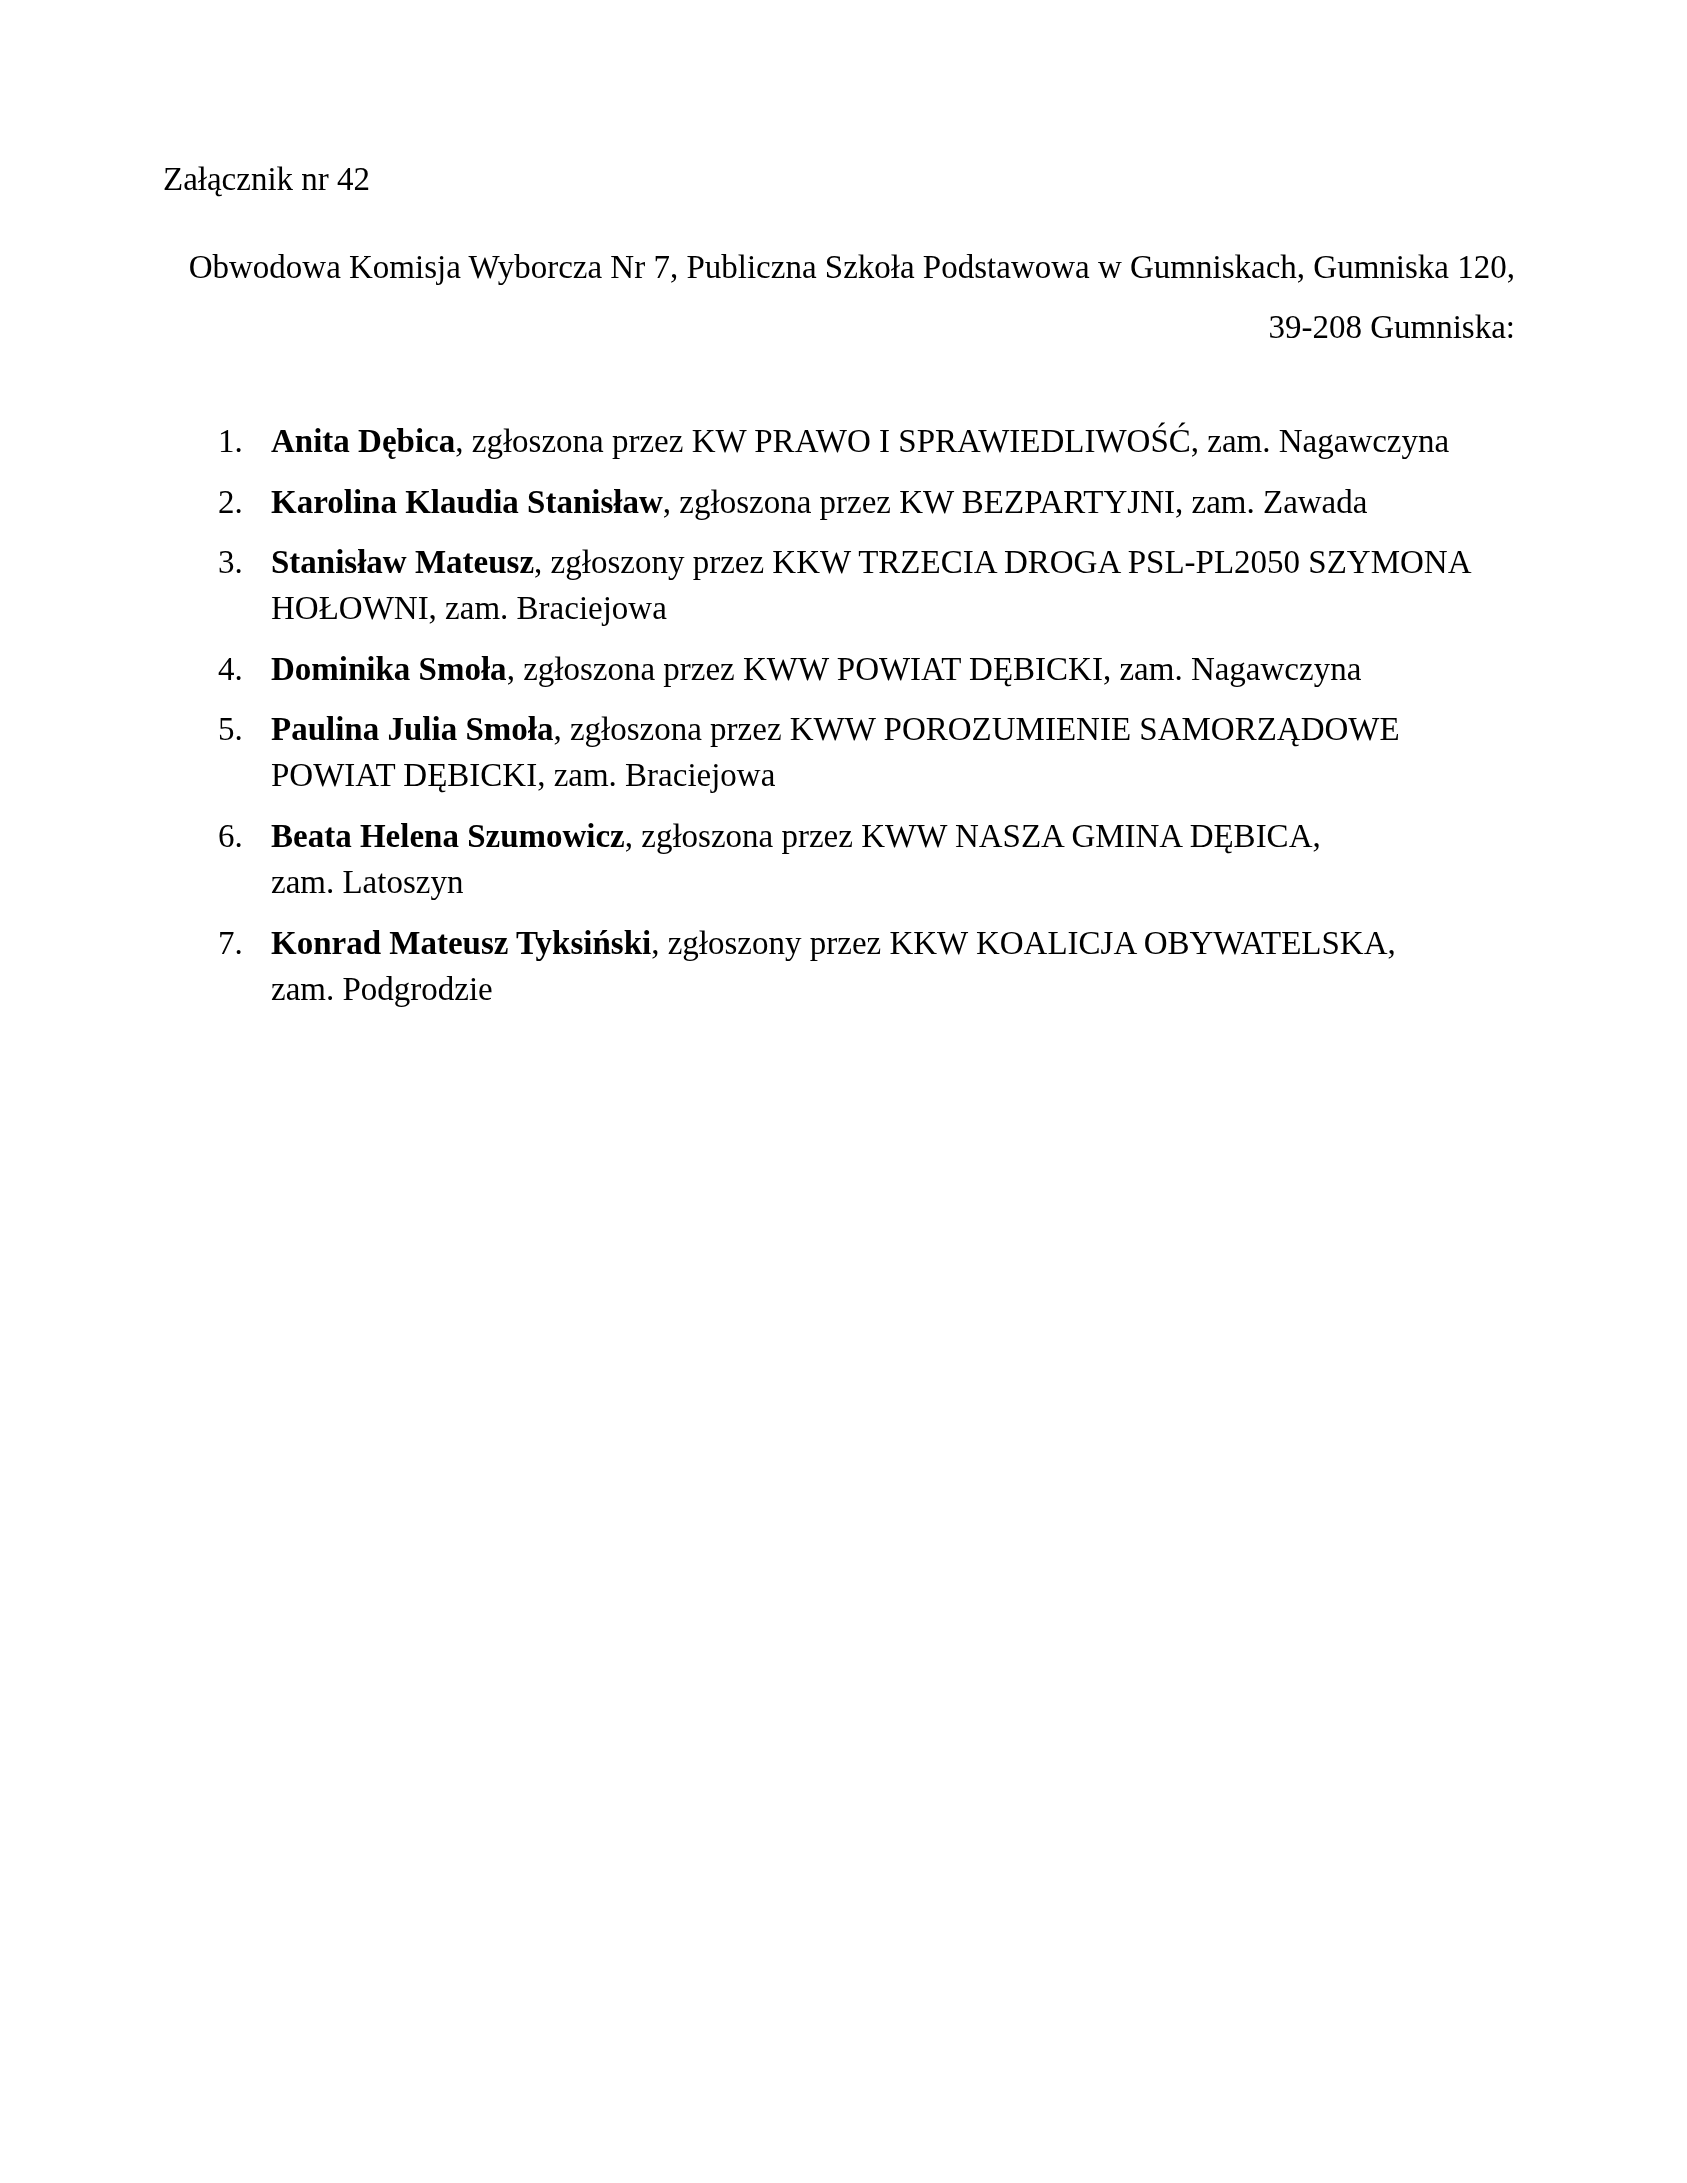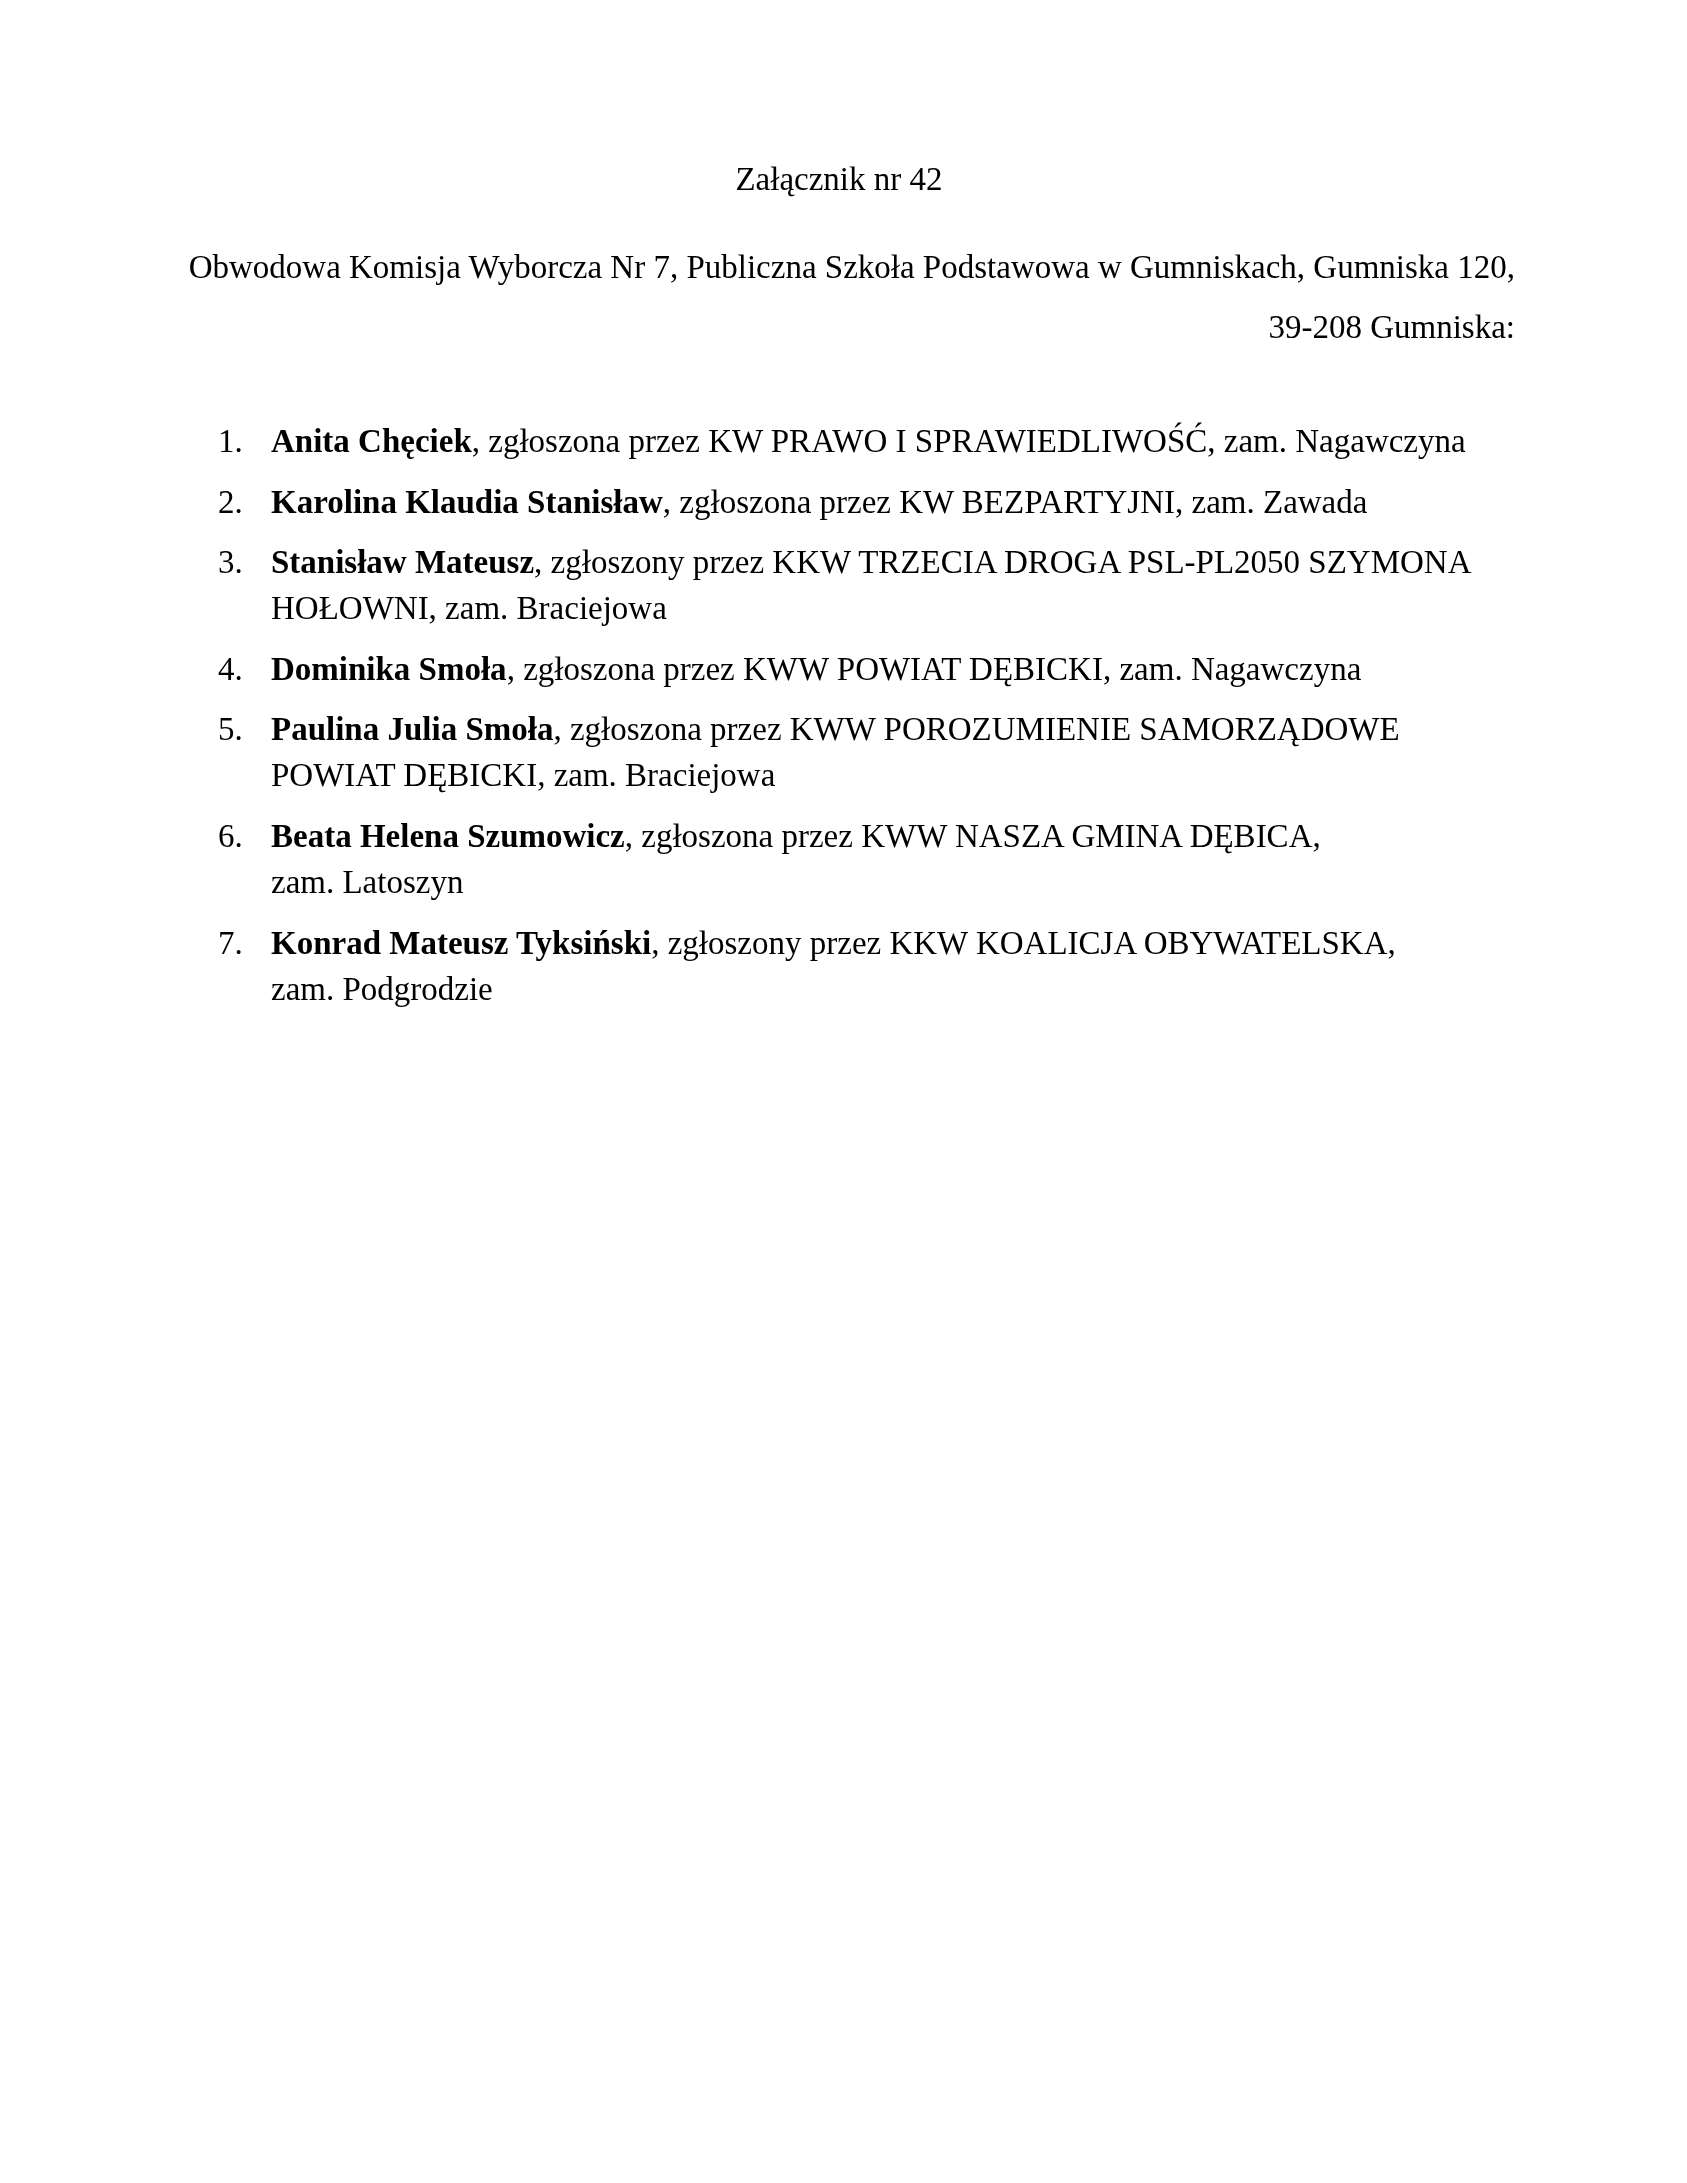--- a/index.html
+++ b/index.html
@@ -17,21 +17,21 @@
     overflow: hidden;
   }
   .page {
     box-sizing: border-box;
     width: 1687px;
     height: 2183px;
     padding: 153px 172px 0 163px;
     background: #ffffff;
   }
   .doc-header {
-    text-align: center;
+    text-align: left;
     line-height: 52px;
   }
   .intro {
     margin-top: 32px;
     line-height: 60px;
     max-width: 1352px;
     text-align: right;
   }
   .member-list {
     margin-top: 61px;
@@ -63,21 +63,21 @@
   <div class="doc-header">
     <div>Załącznik nr 42</div>
   </div>
 
   <p class="intro">Obwodowa Komisja Wyborcza Nr 7, Publiczna Szkoła Podstawowa w Gumniskach, Gumniska 120, 39-208 Gumniska:</p>
 
   <div class="member-list">
 
     <div class="member-row">
       <span class="member-number">1.</span>
-      <span class="member-text"><span class="member-name">Anita Chęciek</span><span>, zgłoszona przez KW PRAWO I SPRAWIEDLIWOŚĆ, zam.&nbsp;Nagawczyna</span></span>
+      <span class="member-text"><span class="member-name">Anita Dębica</span><span>, zgłoszona przez KW PRAWO I SPRAWIEDLIWOŚĆ, zam.&nbsp;Nagawczyna</span></span>
     </div>
 
     <div class="member-row">
       <span class="member-number">2.</span>
       <span class="member-text"><span class="member-name">Karolina Klaudia Stanisław</span><span>, zgłoszona przez KW BEZPARTYJNI, zam.&nbsp;Zawada</span></span>
     </div>
 
     <div class="member-row">
       <span class="member-number">3.</span>
       <span class="member-text"><span class="member-name">Stanisław Mateusz</span><span>, zgłoszony przez KKW TRZECIA DROGA PSL-PL2050 SZYMONA HOŁOWNI, zam.&nbsp;Braciejowa</span></span>

